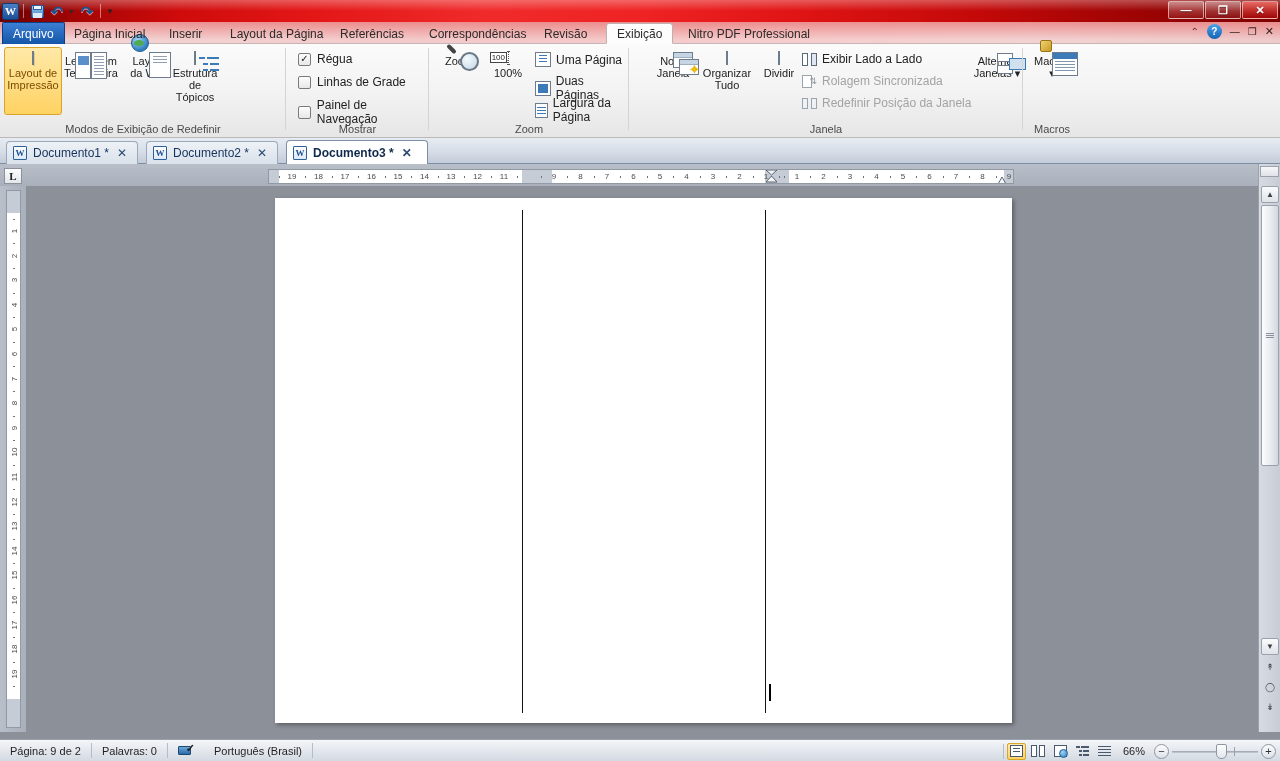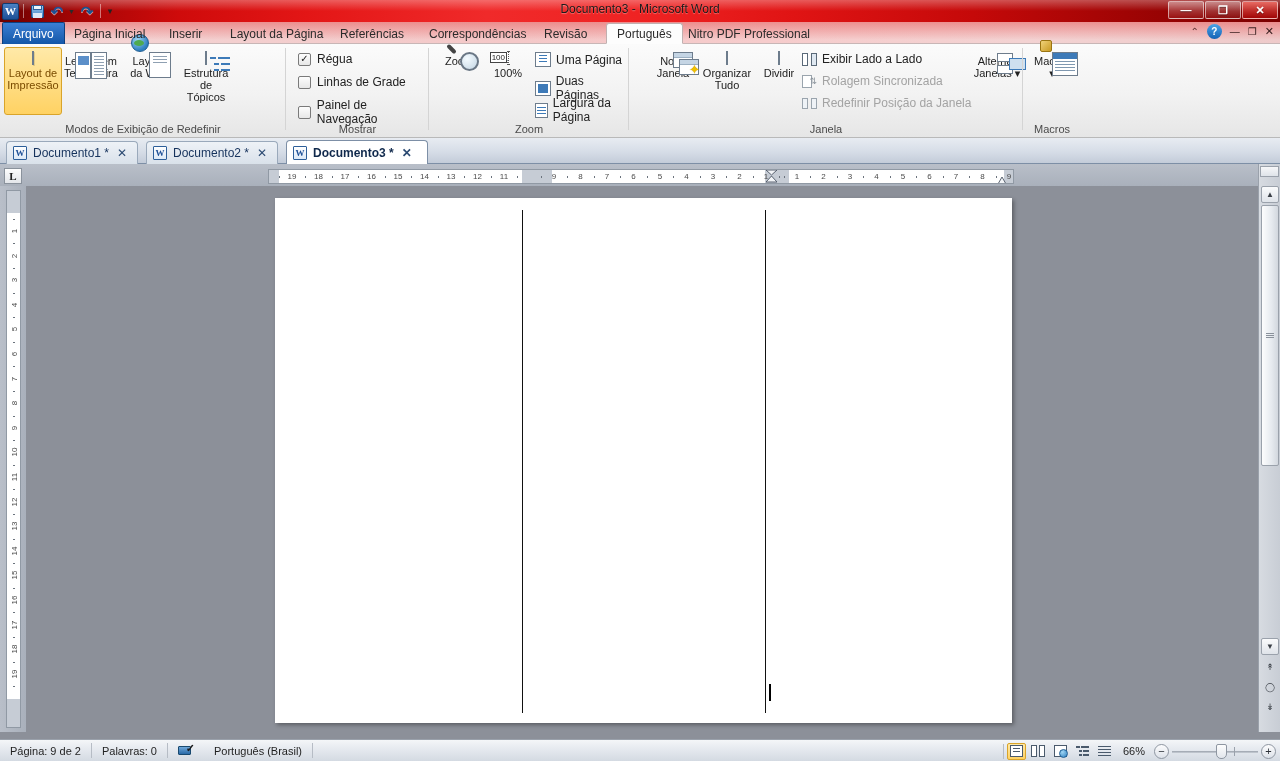--- a/index.html
+++ b/index.html
@@ -389,37 +389,36 @@
           <span class="tiny-caret">▼</span>
         </div>
       <div class="qat-btn">
           <span class="redo-ic">↷</span>
         </div>
       <div class="qat-sep"></div>
       <div class="qat-btn" style="width:10px">
           <span class="qat-more">▾</span>
         </div>
     </div>
-    <div class="title-text">Documento3  -  Microsoft Word</div>
     <div class="wincontrols">
       <div class="wc">—</div>
       <div class="wc">❐</div>
       <div class="wc close">✕</div>
     </div>
   </div>
 
   <div class="tabstrip">
     <div class="tab file" style="left:2px;">Arquivo</div>
     <div class="tab" style="left:64px;">Página Inicial</div>
     <div class="tab" style="left:159px;">Inserir</div>
     <div class="tab" style="left:220px;">Layout da Página</div>
     <div class="tab" style="left:330px;">Referências</div>
     <div class="tab" style="left:419px;">Correspondências</div>
     <div class="tab" style="left:534px;">Revisão</div>
-    <div class="tab active" style="left:606px;">Português</div>
+    <div class="tab active" style="left:606px;">Exibição</div>
     <div class="tab" style="left:678px;">Nitro PDF Professional</div>
 
     <div style="position:absolute; right:6px; top:2px; display:flex; align-items:center; gap:8px; z-index:3;">
       <span style="font-size:10px;color:#5a3030;">⌃</span>
       <span style="width:15px;height:15px;border-radius:50%;background:linear-gradient(to bottom,#4aa3e8,#1563b5);color:#fff;font-size:10px;font-weight:bold;display:flex;align-items:center;justify-content:center;">?</span>
       <span style="font-size:10px;color:#3a2020;">—</span>
       <span style="font-size:10px;color:#3a2020;">❐</span>
       <span style="font-size:11px;color:#3a2020;">✕</span>
     </div>
   </div>
@@ -439,21 +438,21 @@
         <span class="cap">Leitura em</span>
         <span class="cap">Tela Inteira</span>
       </div>
       <div class="big-btn" style="left:120px;">
         <span class="glyph">
           <span class="ic-globe"><span class="sheet"></span><span class="ball"></span></span>
         </span>
         <span class="cap">Layout</span>
         <span class="cap">da Web</span>
       </div>
-      <div class="big-btn" style="left:180px; width:52px;">
+      <div class="big-btn" style="left:169px; width:52px;">
         <span class="glyph">
           <span class="ic-outline">
             <i style="left:4px;top:5px;width:6px;"></i><i style="left:12px;top:5px;width:12px;"></i>
             <i style="left:8px;top:11px;width:5px;"></i><i style="left:15px;top:11px;width:9px;"></i>
             <i style="left:8px;top:17px;width:5px;"></i><i style="left:15px;top:17px;width:9px;"></i>
           </span>
         </span>
         <span class="cap">Estrutura</span>
         <span class="cap">de Tópicos</span>
       </div>

